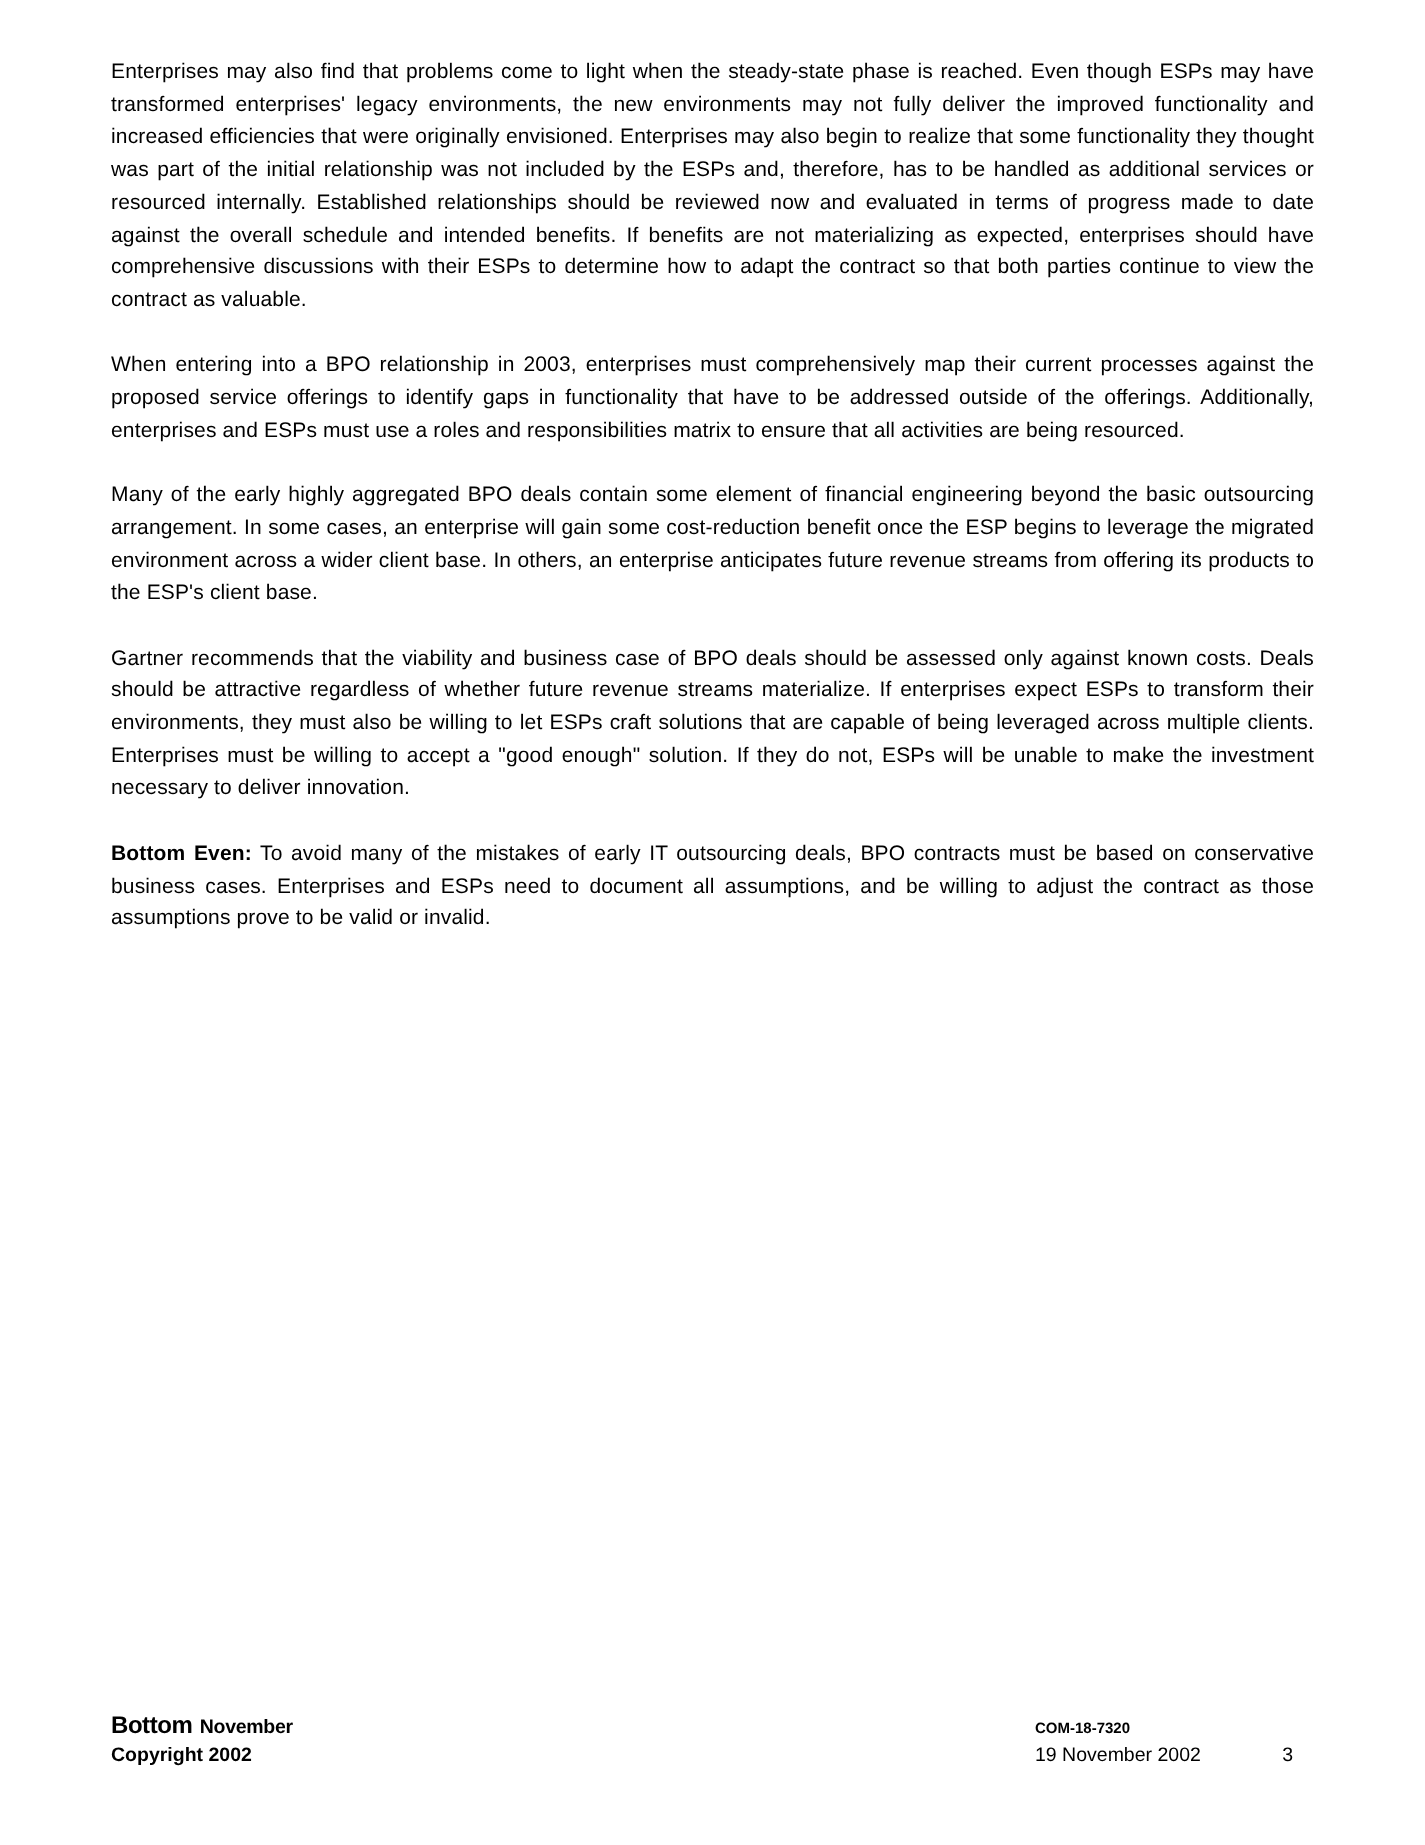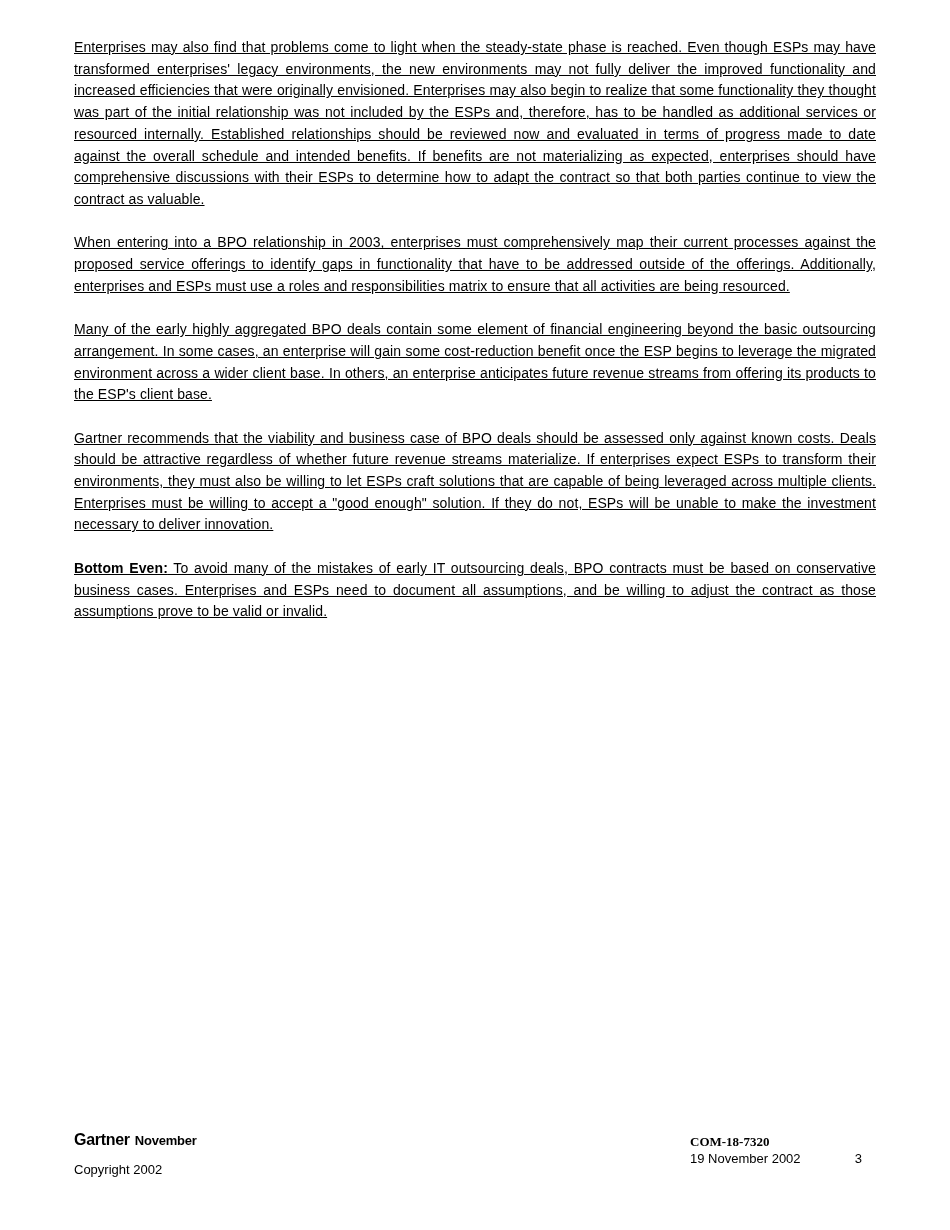--- a/index.html
+++ b/index.html
@@ -14,21 +14,20 @@
     background: #ffffff;
     font-family: "Liberation Sans", sans-serif;
     color: #000000;
     overflow: hidden;
   }
   .content {
     position: absolute;
     top: 37px;
     left: 74px;
     right: 74px;
-    text-decoration: underline;
   }
   .content p {
     margin: 0 0 21.7px 0;
     font-size: 14px;
     line-height: 21.7px;
     text-align: justify;
     letter-spacing: 0.1px;
   }
   .content p .lead {
     font-weight: bold;
@@ -53,33 +52,33 @@
   }
   .brand-suffix {
     font-weight: bold;
     font-size: 13px;
     margin-left: 5px;
     letter-spacing: -0.2px;
   }
   .copyright {
     font-size: 13px;
     line-height: 17px;
-    margin-top: 12px;
+    margin-top: 2px;
+    font-weight: bold;
   }
   .footer-right {
     width: 186px;
     display: flex;
     flex-direction: column;
   }
   .doc-id {
     font-weight: bold;
-    font-size: 13px;
+    font-size: 10px;
     line-height: 16px;
     margin-top: 3px;
-    font-family: Liberation Serif, serif;
   }
   .date-line {
     display: flex;
     align-items: flex-end;
     font-size: 13px;
     line-height: 17px;
   }
   .page-num {
     margin-left: auto;
     padding-right: 14px;
@@ -94,21 +93,21 @@
     <p>Enterprises may also find that problems come to light when the steady-state phase is reached. Even though ESPs may have transformed enterprises' legacy environments, the new environments may not fully deliver the improved functionality and increased efficiencies that were originally envisioned. Enterprises may also begin to realize that some functionality they thought was part of the initial relationship was not included by the ESPs and, therefore, has to be handled as additional services or resourced internally. Established relationships should be reviewed now and evaluated in terms of progress made to date against the overall schedule and intended benefits. If benefits are not materializing as expected, enterprises should have comprehensive discussions with their ESPs to determine how to adapt the contract so that both parties continue to view the contract as valuable.</p>
     <p>When entering into a BPO relationship in 2003, enterprises must comprehensively map their current processes against the proposed service offerings to identify gaps in functionality that have to be addressed outside of the offerings. Additionally, enterprises and ESPs must use a roles and responsibilities matrix to ensure that all activities are being resourced.</p>
     <p>Many of the early highly aggregated BPO deals contain some element of financial engineering beyond the basic outsourcing arrangement. In some cases, an enterprise will gain some cost-reduction benefit once the ESP begins to leverage the migrated environment across a wider client base. In others, an enterprise anticipates future revenue streams from offering its products to the ESP's client base.</p>
     <p>Gartner recommends that the viability and business case of BPO deals should be assessed only against known costs. Deals should be attractive regardless of whether future revenue streams materialize. If enterprises expect ESPs to transform their environments, they must also be willing to let ESPs craft solutions that are capable of being leveraged across multiple clients. Enterprises must be willing to accept a "good enough" solution. If they do not, ESPs will be unable to make the investment necessary to deliver innovation.</p>
     <p><span class="lead">Bottom Even:</span><span> To avoid many of the mistakes of early IT outsourcing deals, BPO contracts must be based on conservative business cases. Enterprises and ESPs need to document all assumptions, and be willing to adjust the contract as those assumptions prove to be valid or invalid.</span></p>
   </div>
 
   <footer class="page-footer">
     <div class="footer-left">
       <div class="brand-line">
-        <span class="brand">Gartner</span><span class="brand-suffix">November</span>
+        <span class="brand">Bottom</span><span class="brand-suffix">November</span>
       </div>
       <div class="copyright">Copyright 2002</div>
     </div>
     <div class="footer-right">
       <div class="doc-id">COM-18-7320</div>
       <div class="date-line">
         <span>19 November 2002</span>
         <span class="page-num">3</span>
       </div>
     </div>

